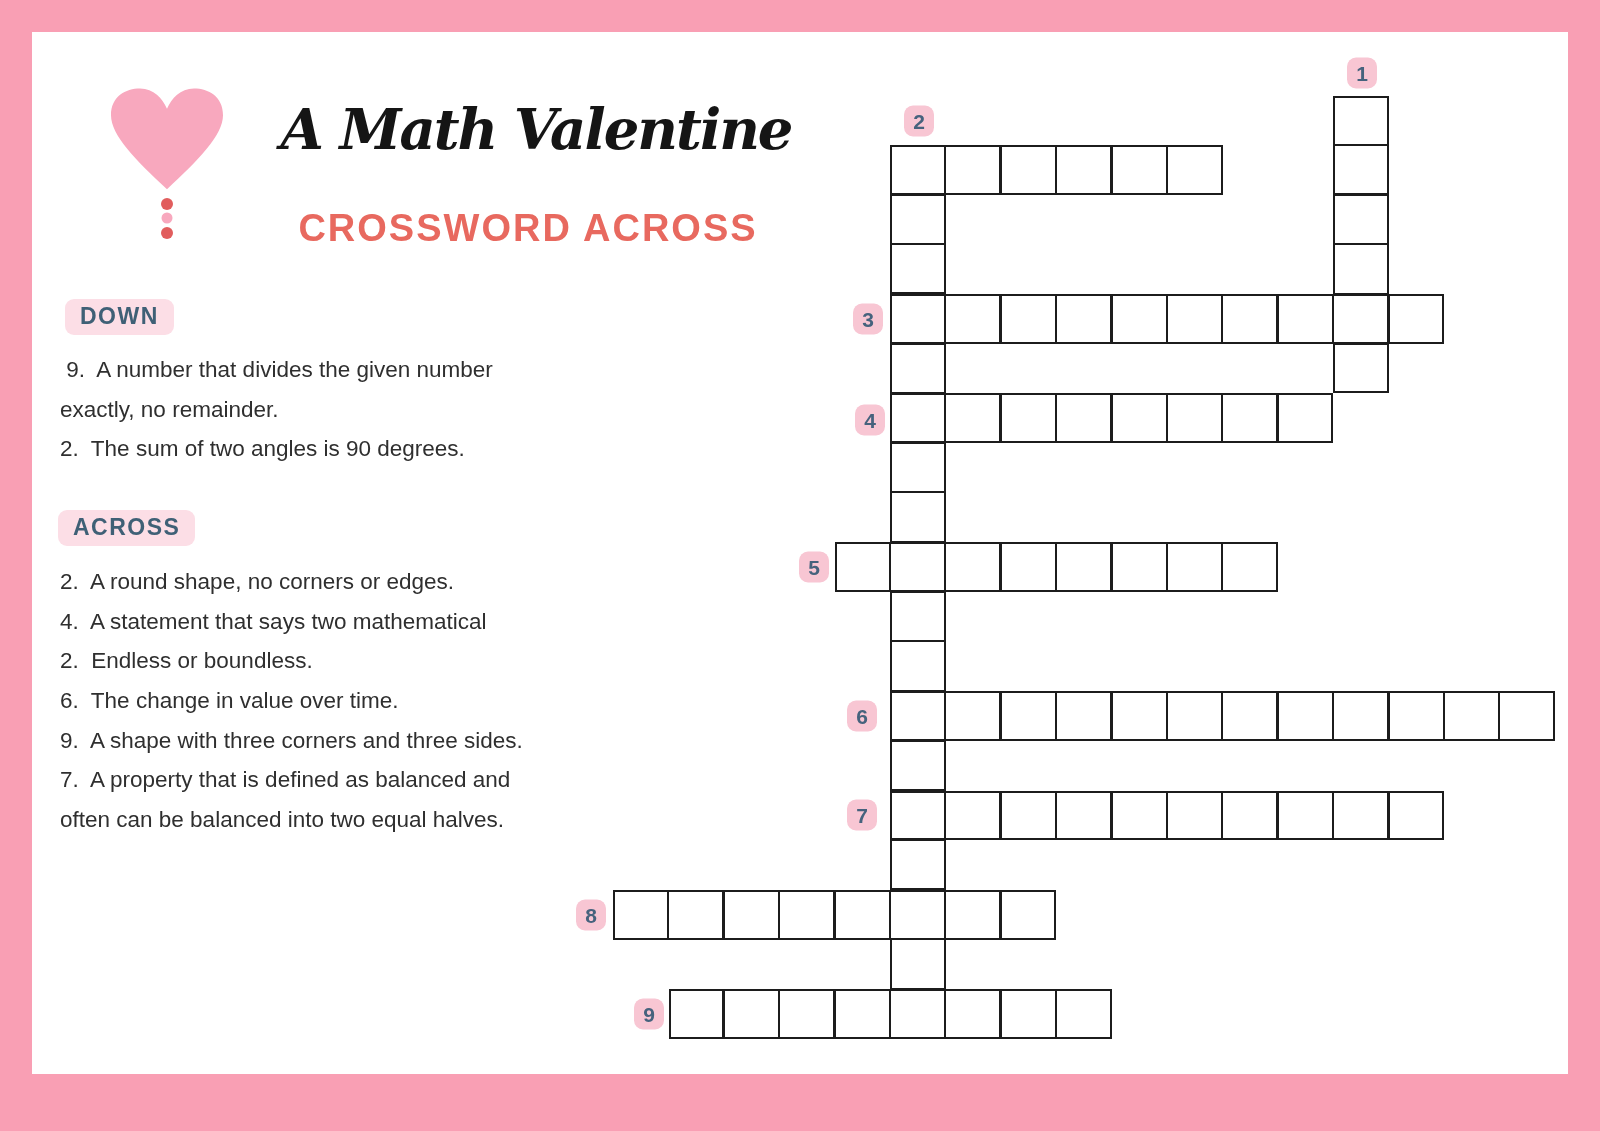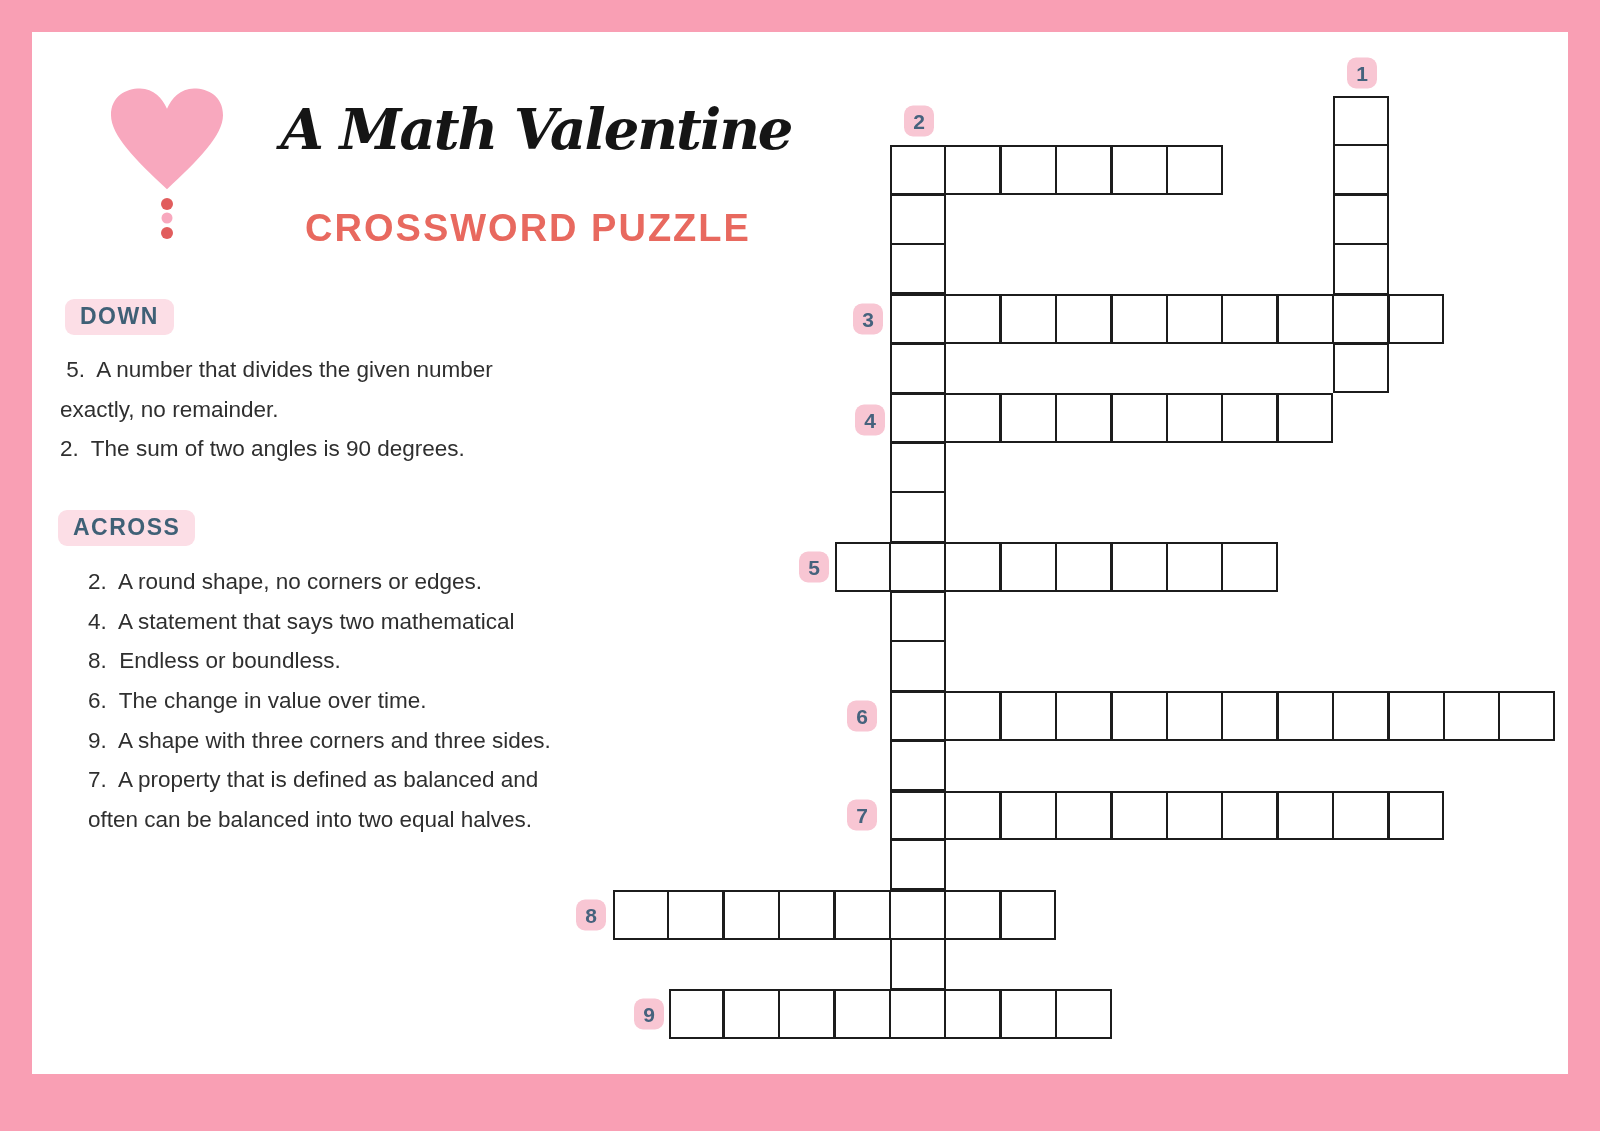--- a/index.html
+++ b/index.html
@@ -64,34 +64,34 @@
 <div class="page"></div>
 
 <svg class="heart-svg" viewBox="0 0 100 92">
   <path d="M50 90 C 22 64, 0 42, 0 24 C 0 7, 13 0, 26 0 C 38 0, 46 9, 50 18 C 54 9, 62 0, 74 0 C 87 0, 100 7, 100 24 C 100 42, 78 64, 50 90 Z" fill="#f8a8be"></path>
 </svg>
 <div class="dot" style="left:167px;top:204px;width:12px;height:12px;background:var(--dot-red);"></div>
 <div class="dot" style="left:167px;top:218px;width:11px;height:11px;background:var(--pink-soft);"></div>
 <div class="dot" style="left:167px;top:233px;width:12px;height:12px;background:var(--dot-red);"></div>
 
 <div class="title">A Math Valentine</div>
-<div class="subtitle">CROSSWORD PUZZLE</div>
+<div class="subtitle">CROSSWORD ACROSS</div>
 
 <div class="sec-label" style="left:65px;top:299px;">DOWN</div>
 <div class="sec-label" style="left:58px;top:510px;">ACROSS</div>
 
 <div class="clues" id="down-clues" style="top:350px;">
-    <div class="clue-line"> 5.  A number that divides the given number</div>
+    <div class="clue-line"> 9.  A number that divides the given number</div>
     <div class="clue-line">exactly, no remainder.</div>
     <div class="clue-line">2.  The sum of two angles is 90 degrees.</div>
   </div>
-<div class="clues" id="across-clues" style="top:562px;margin-left:28px;">
+<div class="clues" id="across-clues" style="top:562px;">
     <div class="clue-line">2.  A round shape, no corners or edges.</div>
     <div class="clue-line">4.  A statement that says two mathematical</div>
-    <div class="clue-line">8.  Endless or boundless.</div>
+    <div class="clue-line">2.  Endless or boundless.</div>
     <div class="clue-line">6.  The change in value over time.</div>
     <div class="clue-line">9.  A shape with three corners and three sides.</div>
     <div class="clue-line">7.  A property that is defined as balanced and</div>
     <div class="clue-line">often can be balanced into two equal halves.</div>
   </div>
 
 <div id="grid-layer">
     <div class="entry" style="left: 1333.4px; top: 95.5px; width: 55.4px; height: 297.9px;">
       <div class="sep h" style="top: 46.05px;"></div>
       <div class="sep h" style="top: 95.7px;"></div>

